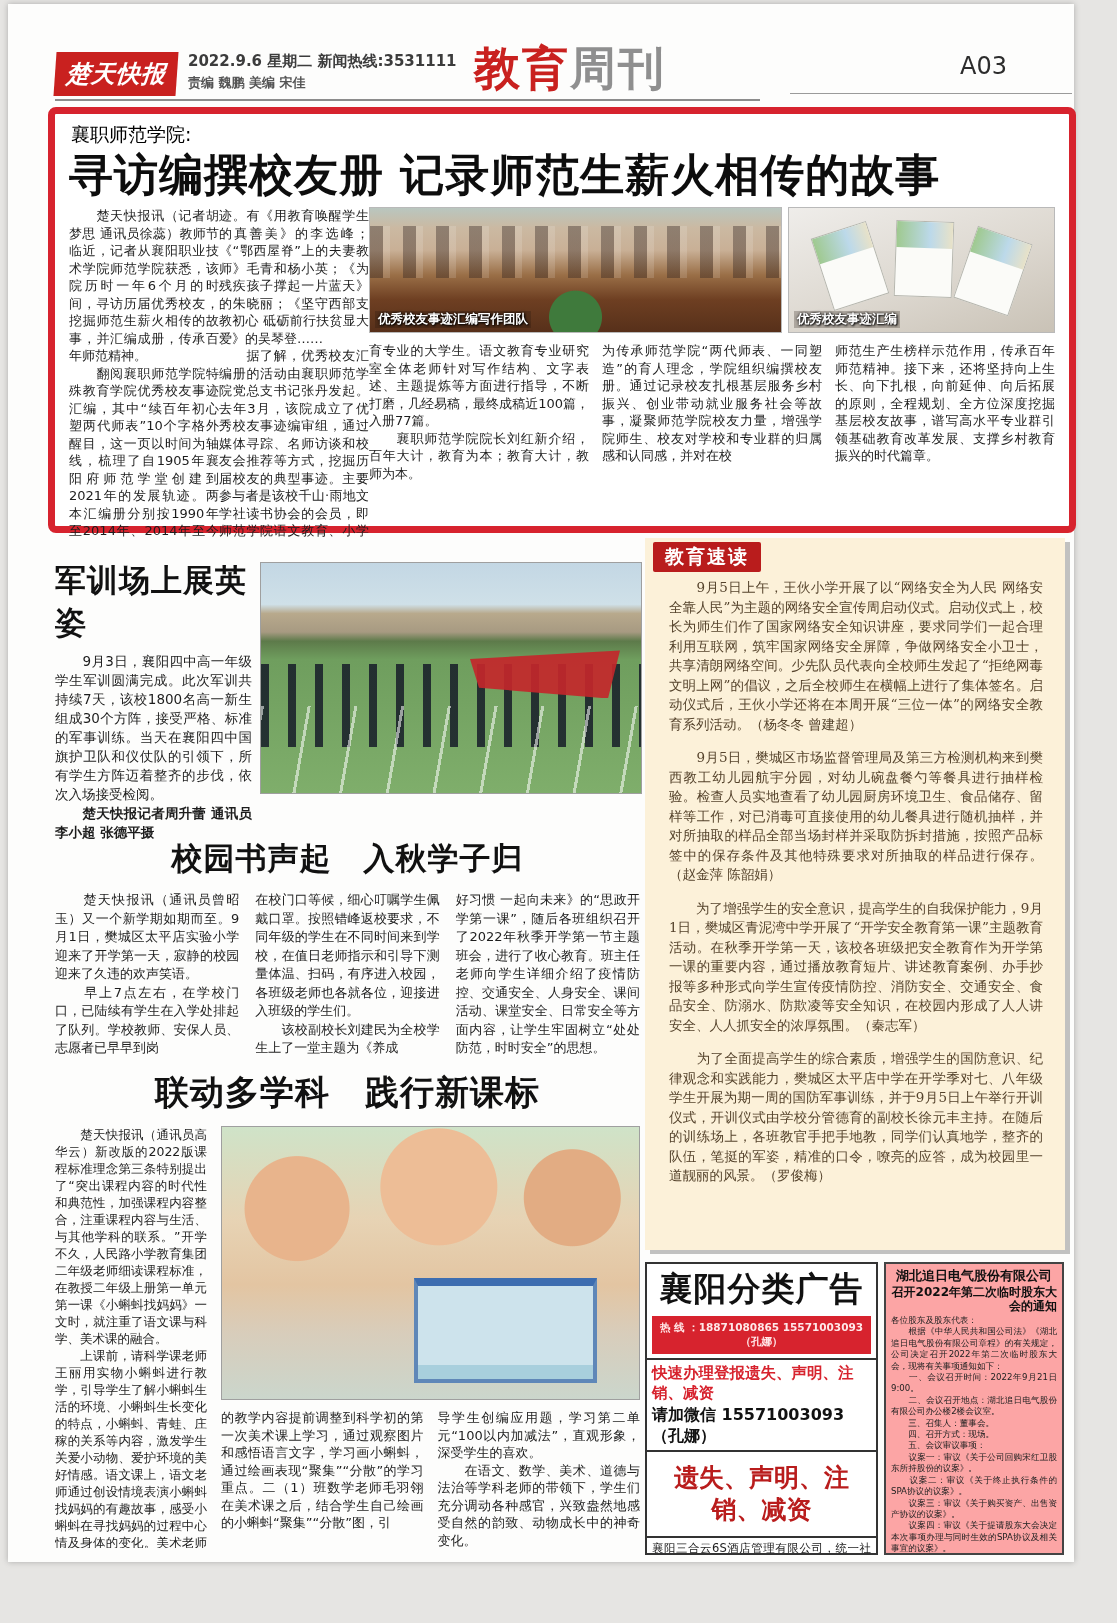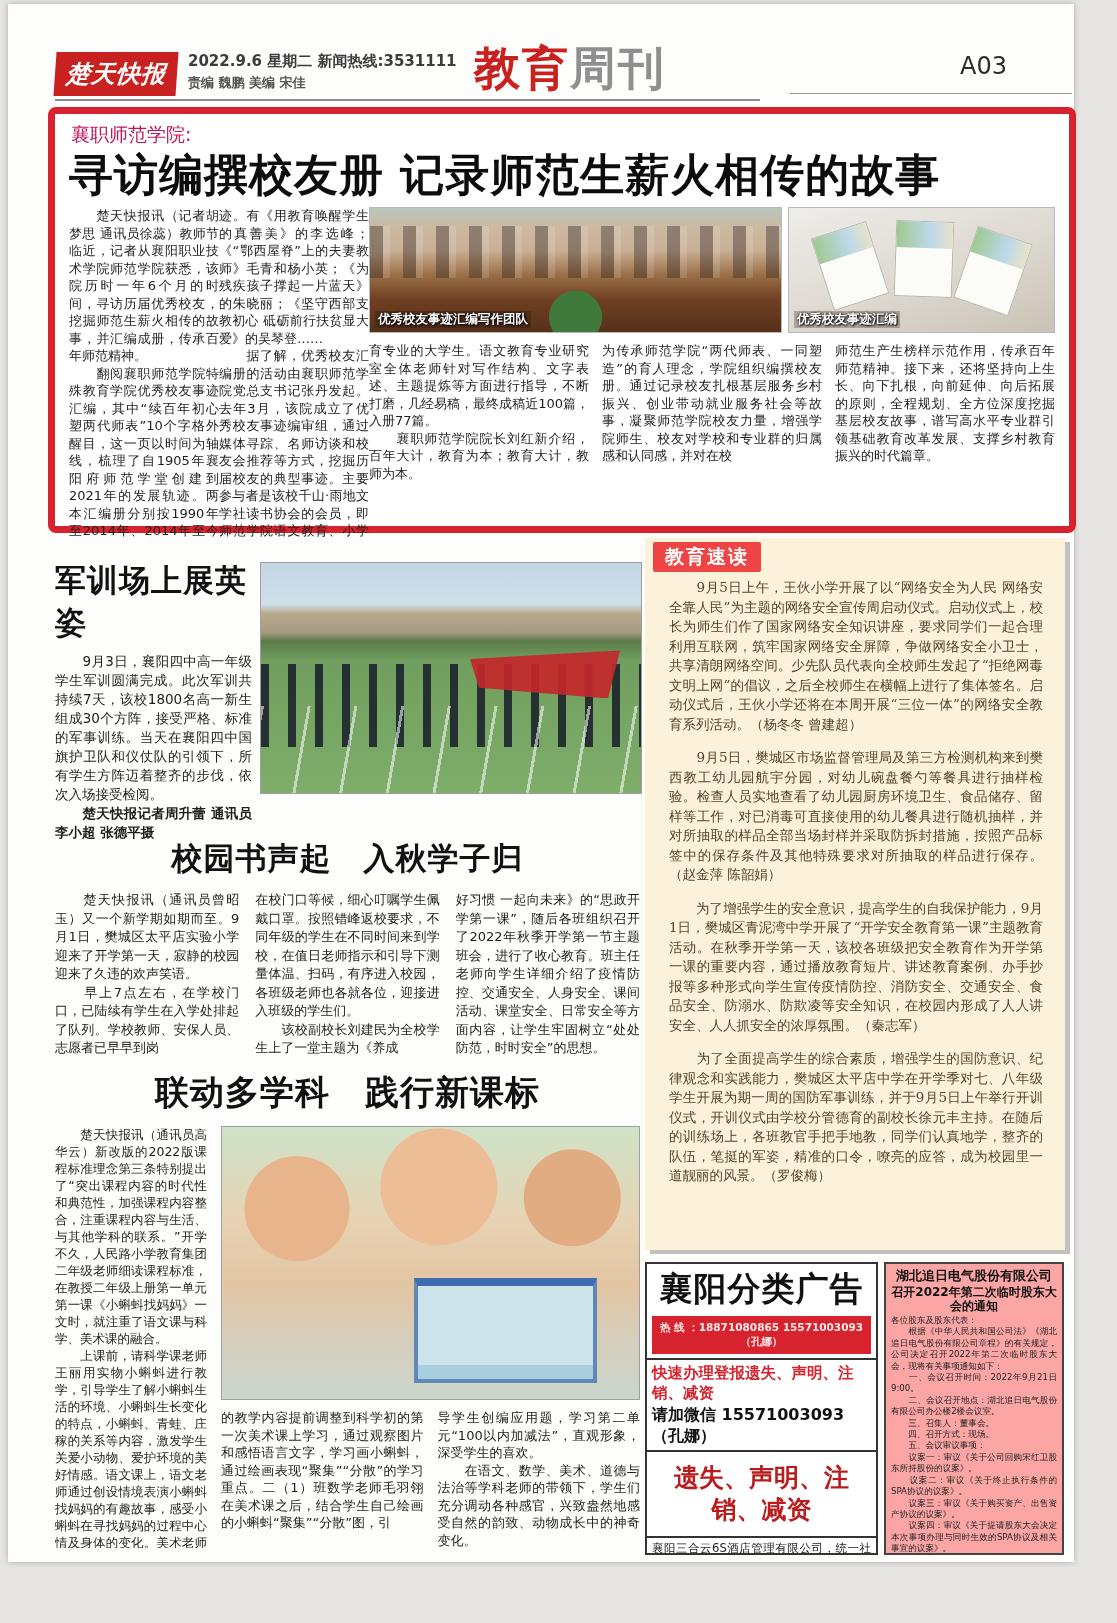--- a/index.html
+++ b/index.html
@@ -18,21 +18,21 @@
   .hline1{left:55px;top:99px;width:705px;height:2px;background:#8c8c8c;}
   .section-title{left:474px;top:38px;font-weight:900;font-size:46px;letter-spacing:2px;white-space:nowrap;}
   .section-red{color:#c9211f;}
   .section-gray{color:#8f8f8f;}
   .pageno{left:960px;top:52px;font-size:24px;color:#2c2c2c;}
   .hline2{left:790px;top:93px;width:282px;height:1px;background:#9a9a9a;}
 
   
   .leadbox{left:48px;top:107px;width:986px;height:400px;border:7px solid #d7232e;border-radius:8px;
            background:#fff;padding:6px 14px;}
-  .kicker{font-size:19px;color:#be185d;margin:2px 0 0 2px;}
+  .kicker{font-size:19px;color:#000000;margin:2px 0 0 2px;}
   .headline{font-size:44px;font-weight:900;color:#0d0d0d;letter-spacing:1px;line-height:1.12;
             white-space:nowrap;margin-top:2px;}
   .leadbody{display:flex;gap:0;margin-top:8px;height:334px;overflow:hidden;}
   .coltext{font-size:13px;line-height:17.5px;text-align:justify;color:#1d1d1d;white-space:pre-line;}
   .lead-col{width:150px;flex:0 0 150px;}
   .lead-right{flex:1;display:flex;flex-direction:column;min-width:0;}
   .lead-photos{height:126px;display:flex;gap:6px;}
   .photo{position:relative;overflow:hidden;border:1px solid #b9b9b9;}
   .photo .cap{position:absolute;left:5px;bottom:4px;color:#fff;font-size:12.5px;font-weight:bold;
               text-shadow:0 0 3px #000, 1px 1px 2px #000;background:rgba(30,20,10,.25);padding:0 3px;}
@@ -84,21 +84,21 @@
       radial-gradient(circle at 84% 26%, #e2ac83 0 48px, transparent 49px),
       linear-gradient(180deg,#cfe3c8 0%,#e7d3b4 34%,#e3c5a2 58%,#d8cdbb 76%,#cbd6cc 100%);}
   .tank{position:absolute;left:46%;bottom:6%;width:42%;height:34%;background:#cde3ec;
         border:4px solid #5f87b8;border-top:8px solid #3d6db0;box-shadow:inset 0 -14px 0 #a8cfdd;}
   .multi-under{display:flex;gap:14px;margin-top:9px;}
   .multi-under .c{flex:1;min-width:0;}
 
   
   .digest{left:645px;top:538px;width:420px;height:712px;background:#fcf1d9;
           box-shadow:5px 4px 0 rgba(120,120,120,.45);}
-  .digest-label{position:absolute;left:8px;top:4px;background:#ef4444;color:#fff;font-weight:bold;
+  .digest-label{position:absolute;left:8px;top:4px;background:#b91c1c;color:#fff;font-weight:bold;
                 font-size:19px;padding:2px 12px;letter-spacing:2px;border-radius:2px;}
   .digest-body{position:absolute;left:24px;top:40px;width:374px;
                font-family:"DejaVu Serif",serif;font-size:13.5px;line-height:19.5px;color:#55432c;
                text-align:justify;}
   .digest-body p{margin:0 0 14px 0;white-space:pre-line;}
 
   
   .classified{left:645px;top:1262px;width:233px;height:293px;border:2px solid #333;background:#fff;
               box-sizing:border-box;overflow:hidden;}
   .cl-title{font-size:33px;font-weight:bold;text-align:center;letter-spacing:1px;color:#111;padding-top:3px;}
@@ -108,21 +108,21 @@
   .cl-red{color:#d7232e;font-weight:900;font-size:15.5px;line-height:20px;}
   .cl-black{color:#111;font-weight:900;font-size:16px;margin-top:2px;}
   .cl-sec3{border-top:2px solid #333;padding:10px 4px;text-align:center;}
   .cl-big{color:#b91c1c;font-weight:900;font-size:25px;line-height:32px;}
   .cl-sec4{border-top:2px solid #333;padding:3px 5px;font-size:11.5px;line-height:14.5px;color:#222;
            text-align:justify;}
 
   .notice{left:884px;top:1262px;width:180px;height:293px;border:2px solid #444;background:#fca5a5;
           box-sizing:border-box;padding:3px 5px;overflow:hidden;}
   .nt-t1{font-size:13px;font-weight:bold;text-align:center;color:#111;}
-  .nt-t2{font-size:12px;font-weight:bold;text-align:center;color:#111;line-height:14px;}
+  .nt-t2{font-size:12px;font-weight:bold;text-align:right;color:#111;line-height:14px;}
   .nt-body{font-size:8.6px;line-height:11.4px;color:#222;text-align:justify;white-space:pre-line;margin-top:2px;}
 </style>
 </head>
 <body>
 
 <div class="page">
   <div class="sheet"></div>
 
   <div class="abs logo">
     <span>楚天快报</span>

